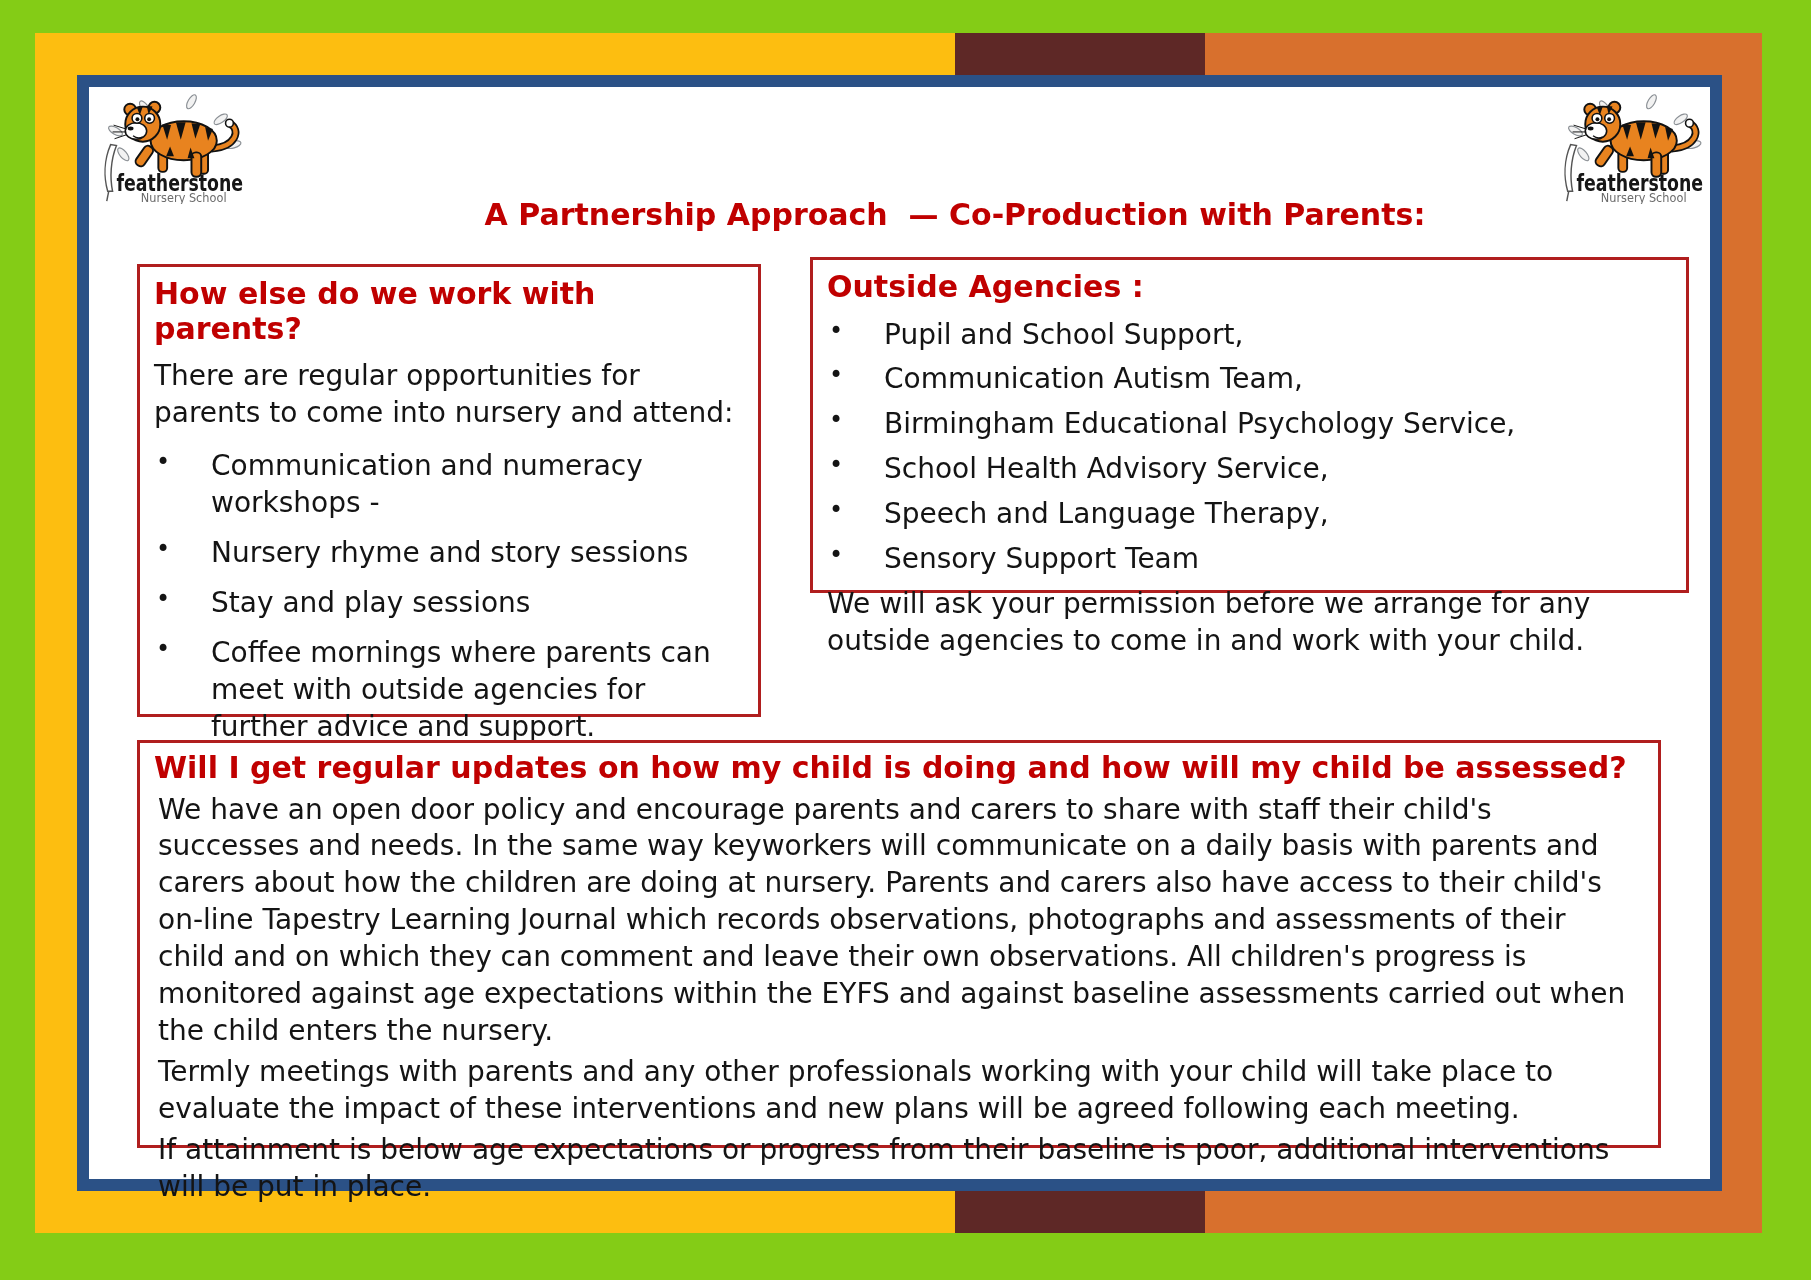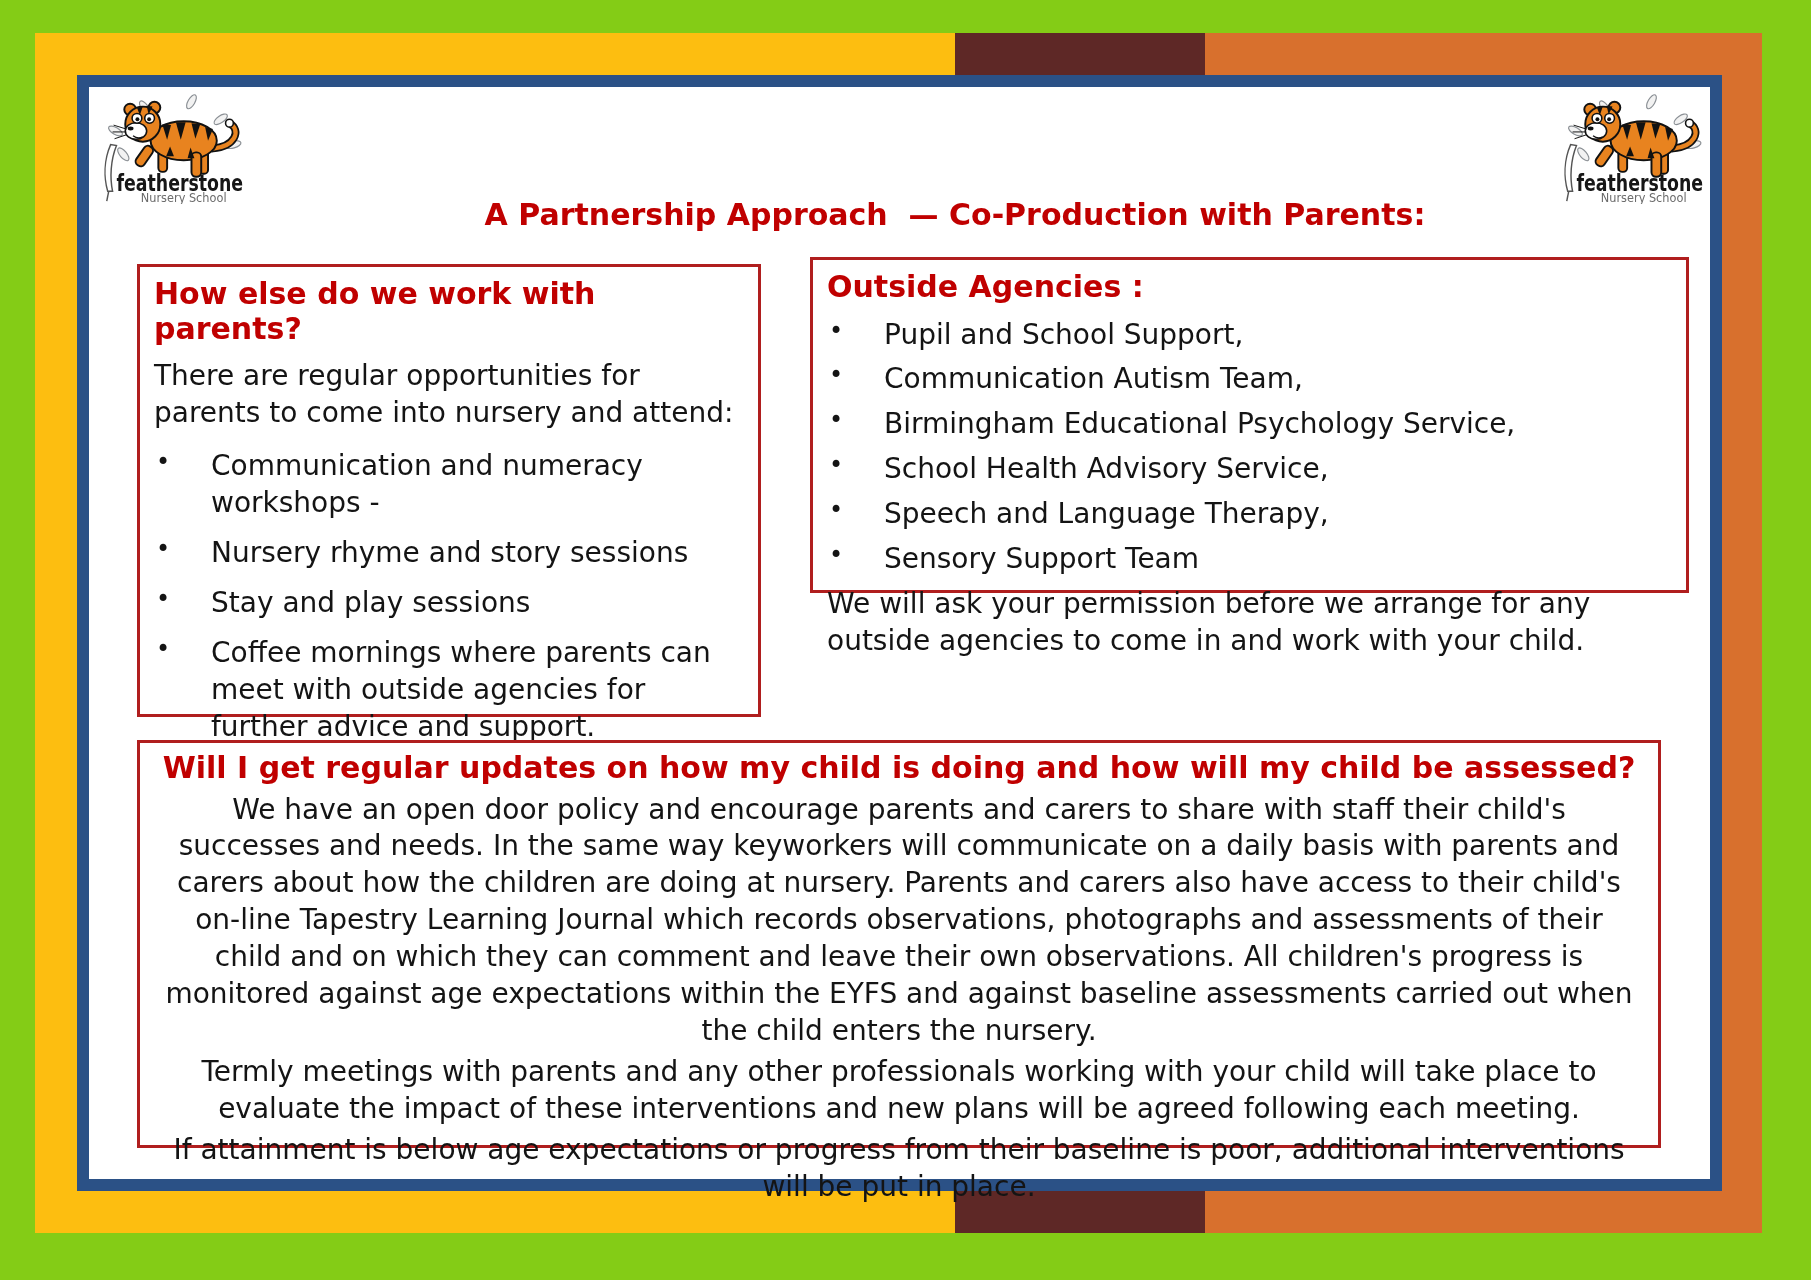--- a/index.html
+++ b/index.html
@@ -47,21 +47,21 @@
   .logo-right{left:1552px;}
   .logo svg{width:100%;height:100%;display:block;}
   .logo text{font-family:"DejaVu Sans","Liberation Sans",sans-serif;}
   
   .rbox{
     position:absolute;border:3px solid var(--box-border-red);
     box-sizing:border-box;padding:6px 14px;background:#ffffff;
   }
   .box-left  {left:137px;top:264px;width:624px;height:453px;}
   .box-right {left:782px;top:257px;width:879px;height:336px;margin-left:28px;}
-  .box-bottom{left:137px;top:740px;width:1524px;height:408px;text-align:center;}
+  .box-bottom{left:137px;top:740px;width:1524px;height:408px;}
   .rbox h2{
     color:var(--accent-red);font-size:30px;font-weight:bold;
     margin:4px 0 10px 0;line-height:1.15;
   }
   .box-bottom h2{margin:2px 0 6px 0;}
   .body-text{font-size:28px;line-height:1.32;color:var(--text-black);margin:0;}
   .intro{margin:12px 0 0 0;}
   .outro{margin:4px 0 0 0;}
   ul.bullets{list-style:none;margin:16px 0 0 0;padding:0;}
   ul.bullets li{position:relative;padding-left:57px;margin-bottom:13px;}

